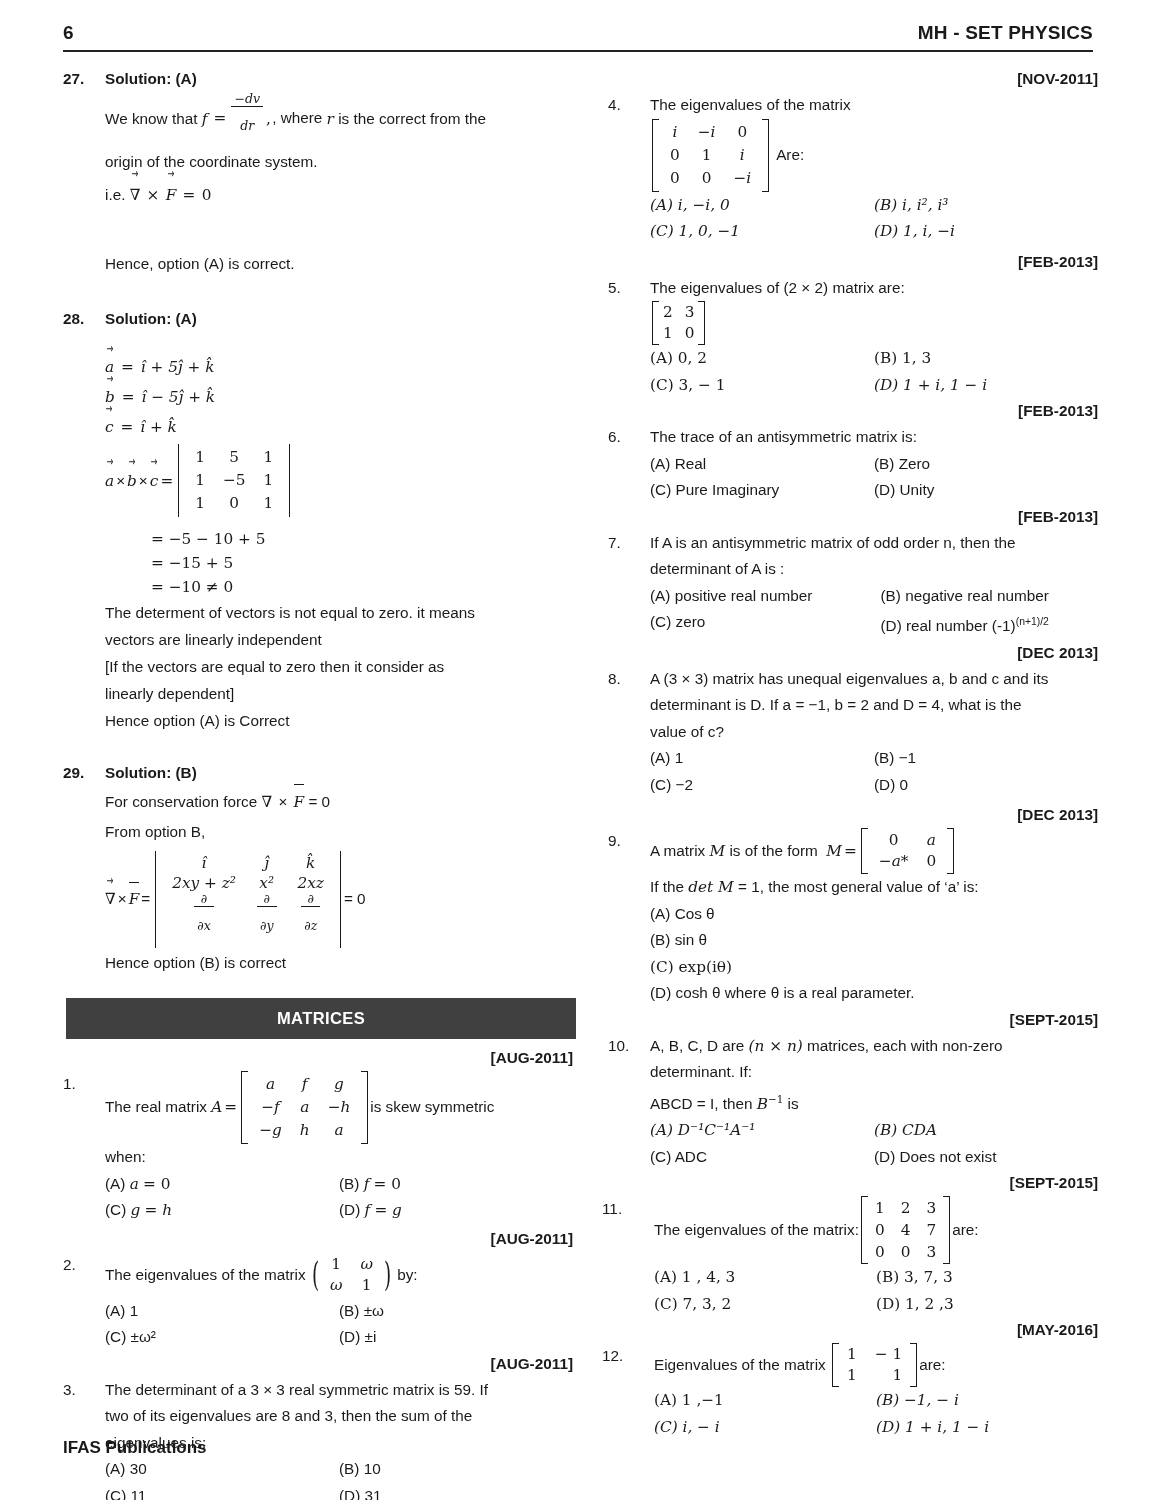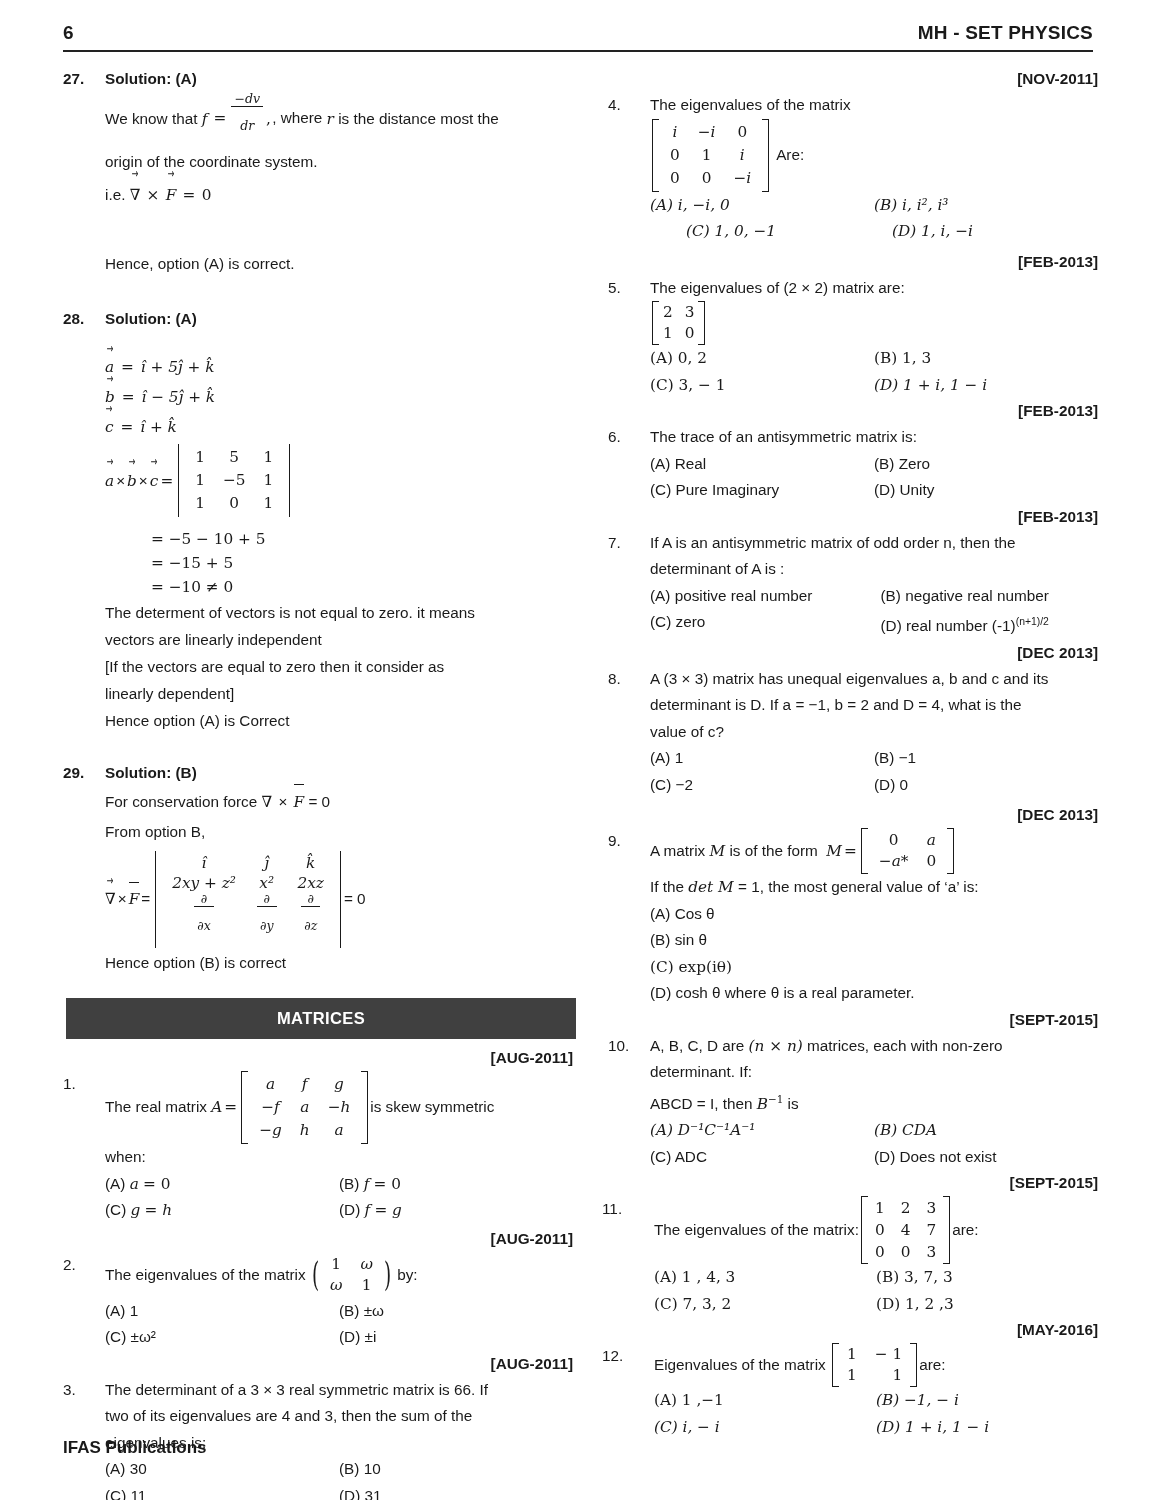--- a/index.html
+++ b/index.html
@@ -222,21 +222,21 @@
 
     <div class="item">
       <span class="num b">27.</span>
       <span class="ttl line">Solution: (A)</span>
       <div class="mathline" style="font-family:'Liberation Sans',sans-serif;line-height:40px;">
         <span>We know that</span>
         <span class="mi">f</span>
         <span class="mo">=</span><span class="frac"><span class="nu">−dv</span><span class="de">dr</span></span><span class="mn">,</span>
         <span style="margin-left:-3px;">, where</span>
         <span class="mi">r</span>
-        <span>is the distance most the</span>
+        <span>is the correct from the</span>
       </div>
       <div class="line" style="line-height:32px;">origin of the coordinate system.</div>
       <div class="line" style="line-height:34px;">
         <span>i.e.</span>
         <span class="mn vec">∇</span>
         <span class="mo">×</span>
         <span class="mi vec">F</span>
         <span class="mo">=</span>
         <span class="mn">0</span>
       </div>
@@ -432,22 +432,22 @@
       <div class="opts">
         <span class="o">(C) ±ω²</span>
         <span class="o">(D) ±i</span>
       </div>
     </div>
 
     <div class="tag">[AUG-2011]</div>
 
     <div class="item">
       <span class="num">3.</span>
-      <div class="line">The determinant of a 3 × 3 real symmetric matrix is 66. If</div>
-      <div class="line">two  of  its  eigenvalues  are  4  and  3,  then  the  sum  of  the</div>
+      <div class="line">The determinant of a 3 × 3 real symmetric matrix is 59. If</div>
+      <div class="line">two  of  its  eigenvalues  are  8  and  3,  then  the  sum  of  the</div>
       <div class="line">eigenvalues is:</div>
       <div class="opts">
         <span class="o">(A) 30</span>
         <span class="o">(B) 10</span>
       </div>
       <div class="opts">
         <span class="o">(C) 11</span>
         <span class="o">(D) 31</span>
       </div>
     </div>
@@ -481,21 +481,21 @@
           </tbody>
             </table>
         </span>
         <span style="margin-left:5px;">Are:</span>
       </div>
       <div class="opts">
         <span class="o mn" style="font-style:italic;">(A) i, −i, 0</span>
         <span class="o mn" style="font-style:italic;">(B) i, i², i³</span>
       </div>
       <div class="opts">
-        <span class="o mn" style="font-style:italic;margin-left:36px;">(C) 1, 0, −1</span>
+        <span class="o mn" style="font-style:italic;">(C) 1, 0, −1</span>
         <span class="o mn" style="font-style:italic;">(D) 1, i, −i</span>
       </div>
     </div>
 
     <div class="tag" style="margin-top:4px;">[FEB-2013]</div>
 
     <div class="item">
       <span class="num">5.</span>
       <div class="line">The eigenvalues of (2 × 2) matrix are:</div>
       <div class="inline-row">

